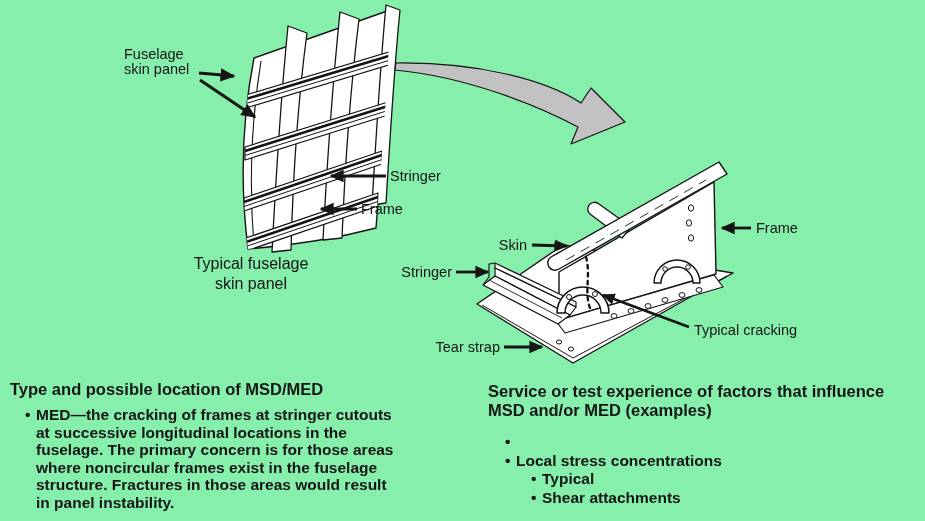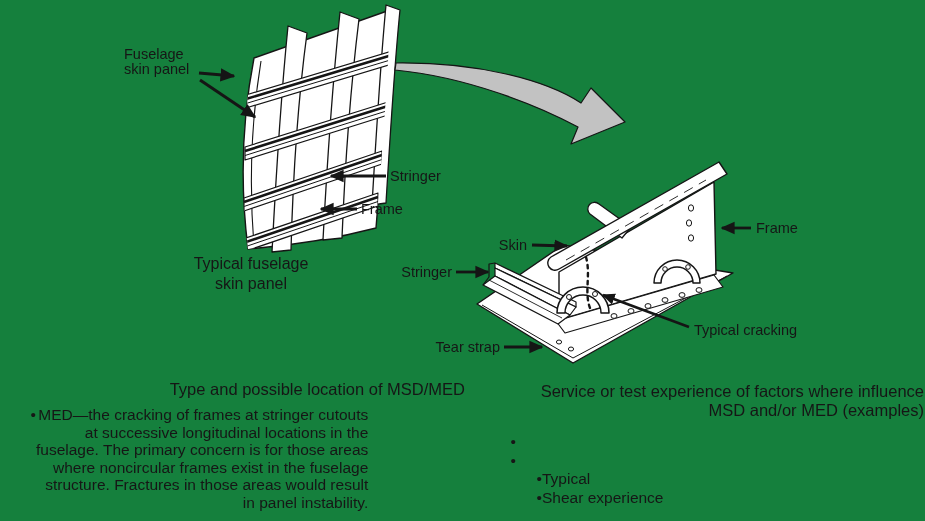--- a/index.html
+++ b/index.html
@@ -1,21 +1,21 @@
 <!DOCTYPE html>
 <html><head>
 <meta charset="utf-8">
 <style>
   html,body{margin:0;padding:0;background:#ffffff;}
-  #stage{position:relative;width:925px;height:521px;background:#15803d;overflow:hidden;
-         font-family:"Liberation Sans",sans-serif;color:#161616;text-align:right;}
+  #stage{position:relative;width:925px;height:521px;background:#86efac;overflow:hidden;
+         font-family:"Liberation Sans",sans-serif;color:#161616;}
   #art{position:absolute;left:0;top:0;}
   svg text{font-family:"Liberation Sans",sans-serif;fill:#161616;font-size:14.5px;}
   svg text.caption{font-size:16px;}
-  .sec{position:absolute;}
+  .sec{position:absolute;font-weight:bold;}
   #secL{left:10px;top:380px;width:455px;}
   #secR{left:488px;top:382px;width:436px;}
   .sec-title{font-size:16.5px;line-height:19px;white-space:pre-line;}
   #secL .bullets{margin-top:7px;}
   #secR .bullets{margin-top:13px;}
   .b{display:flex;font-size:15.5px;line-height:17.6px;}
   #secR .b{line-height:18.5px;}
   .b .mk{flex:none;width:11px;}
   .b .tx{white-space:pre-line;}
   .lvl1{margin-left:15px;}
@@ -160,33 +160,34 @@
 at successive longitudinal locations in the
 fuselage. The primary concern is for those areas
 where noncircular frames exist in the fuselage
 structure. Fractures in those areas would result
 in panel instability.</span>
       </div>
     </div>
   </div>
 
   <div class="sec" id="secR">
-    <div class="sec-title">Service or test experience of factors where influence
+    <div class="sec-title">Service or test experience of factors that influence
 MSD and/or MED (examples)</div>
     <div class="bullets">
       <div class="b lvl1">
         <span class="mk">•</span>
       </div>
       <div class="b lvl1">
         <span class="mk">•</span>
+        <span class="tx">Local stress concentrations</span>
       </div>
       <div class="b lvl2">
         <span class="mk">•</span>
         <span class="tx">Typical</span>
       </div>
       <div class="b lvl2">
         <span class="mk">•</span>
-        <span class="tx">Shear experience</span>
+        <span class="tx">Shear attachments</span>
       </div>
     </div>
   </div>
 
 </div>
 
 </body></html>

